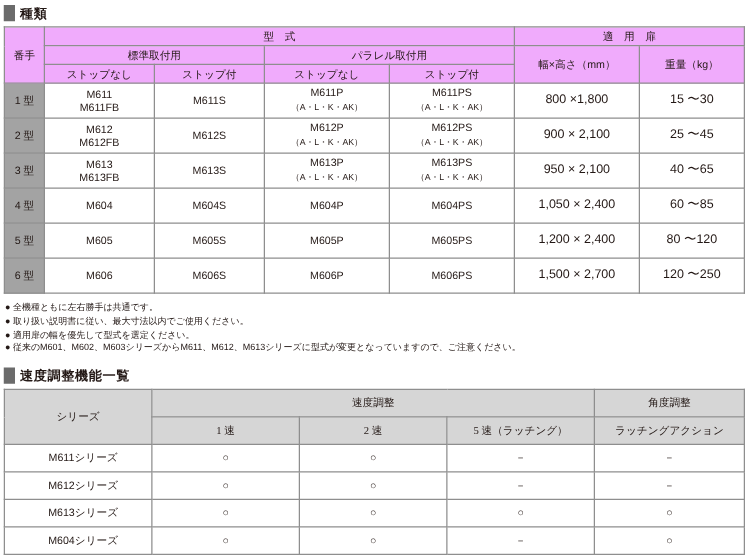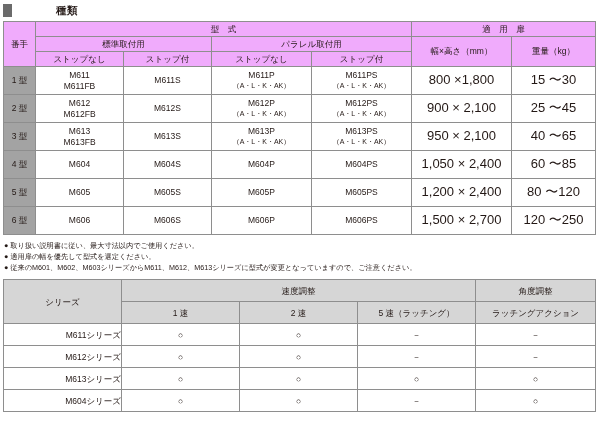--- a/index.html
+++ b/index.html
@@ -11,21 +11,20 @@
     color:#231815;
     -webkit-font-smoothing:none;
   }
   .page{position:relative;width:600px;height:448px;overflow:hidden;}
 
   
   .sec-head{
     display:flex;align-items:center;
     height:15px;
     margin:3px 0 3px 3px;
-    gap:40px;
   }
   .sec-mark{
     width:9px;height:13px;
     background:#6b6b6b;
     margin-right:4px;
   }
   .sec-title{
     font-size:10.5px;
     font-weight:bold;
     letter-spacing:0.5px;
@@ -39,43 +38,43 @@
   }
   td,th{
     border:1px solid #8e8e8e;
     text-align:center;
     vertical-align:middle;
     font-weight:normal;
     padding:0;
     line-height:1.25;
   }
   .hdr{background:#f0abfc;font-size:8.5px;}
-  .hdr-b{background:#d6d6d6;font-size:8.5px;}
+  .hdr-b{background:#d6d6d6;font-size:8.5px;font-family:Liberation Serif, serif;}
 
   
   #t1{width:592px;margin-left:3px;}
   #t1 td{height:14px;font-size:8.5px;}
-  #t1 .rowcell{height:27px;background:#ffffff;font-size:13px;}
+  #t1 .rowcell{height:27px;background:#ffffff;font-size:10px;}
   #t1 .model{font-size:8.5px;letter-spacing:0;}
   #t1 .sub{font-size:7px;}
   #t1 .lead{background:#a3a3a3;font-size:8.5px;}
 
   
   .notes{
     margin:6px 0 0 4px;
     font-size:7.2px;
     line-height:1.5;
     color:#231815;
   }
   .notes div{white-space:nowrap;}
 
   
   #t2{width:592px;margin-left:3px;}
   #t2 td{height:21px;font-size:8.5px;}
-  #t2 .lbl{text-align:right;padding-left:8px;}
+  #t2 .lbl{text-align:center;padding-left:8px;}
   .circle{font-size:10px;}
   .dash{font-size:10px;}
   .sp1{height:6px;}
 </style>
 </head>
 <body>
 
 <div class="page">
 
   <div class="sec-head">
@@ -168,27 +167,32 @@
         <td class="rowcell model">M606S</td>
         <td class="rowcell model">M606P</td>
         <td class="rowcell model">M606PS</td>
         <td class="rowcell">1,500 × 2,700</td>
         <td class="rowcell">120 〜250</td>
       </tr>
     </tbody>
   </table>
 
   <div class="notes">
+    <div>● 全機種ともに左右勝手は共通です。</div>
     <div>● 取り扱い説明書に従い、最大寸法以内でご使用ください。</div>
     <div>● 適用扉の幅を優先して型式を選定ください。</div>
     <div>● 従来のM601、M602、M603シリーズからM611、M612、M613シリーズに型式が変更となっていますので、ご注意ください。</div>
   </div>
 
   <div class="sp1"></div>
 
+  <div class="sec-head">
+    <div class="sec-mark"></div>
+    <div class="sec-title">速度調整機能一覧</div>
+  </div>
 
   <table id="t2">
     <colgroup>
       <col style="width:118px">
       <col style="width:118px">
       <col style="width:118px">
       <col style="width:118px">
       <col style="width:120px">
     </colgroup>
     <tbody>

